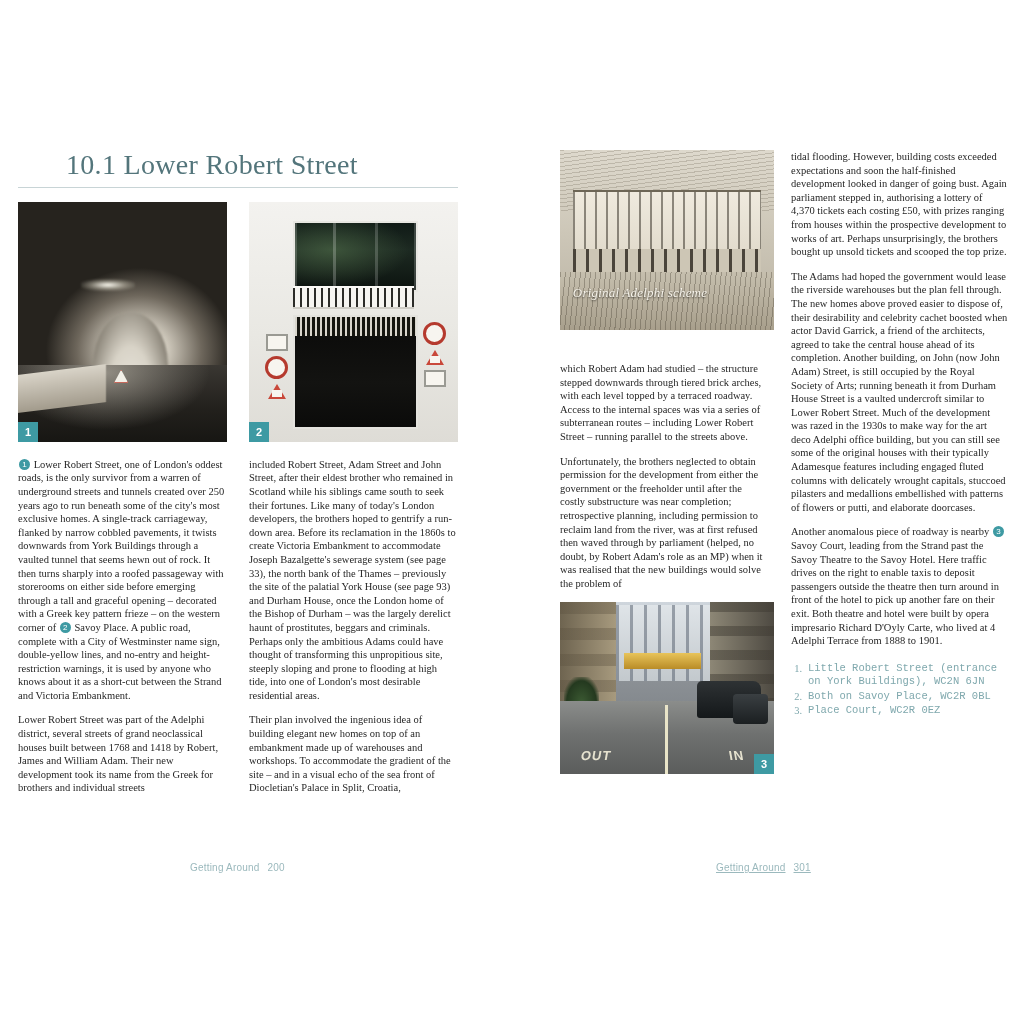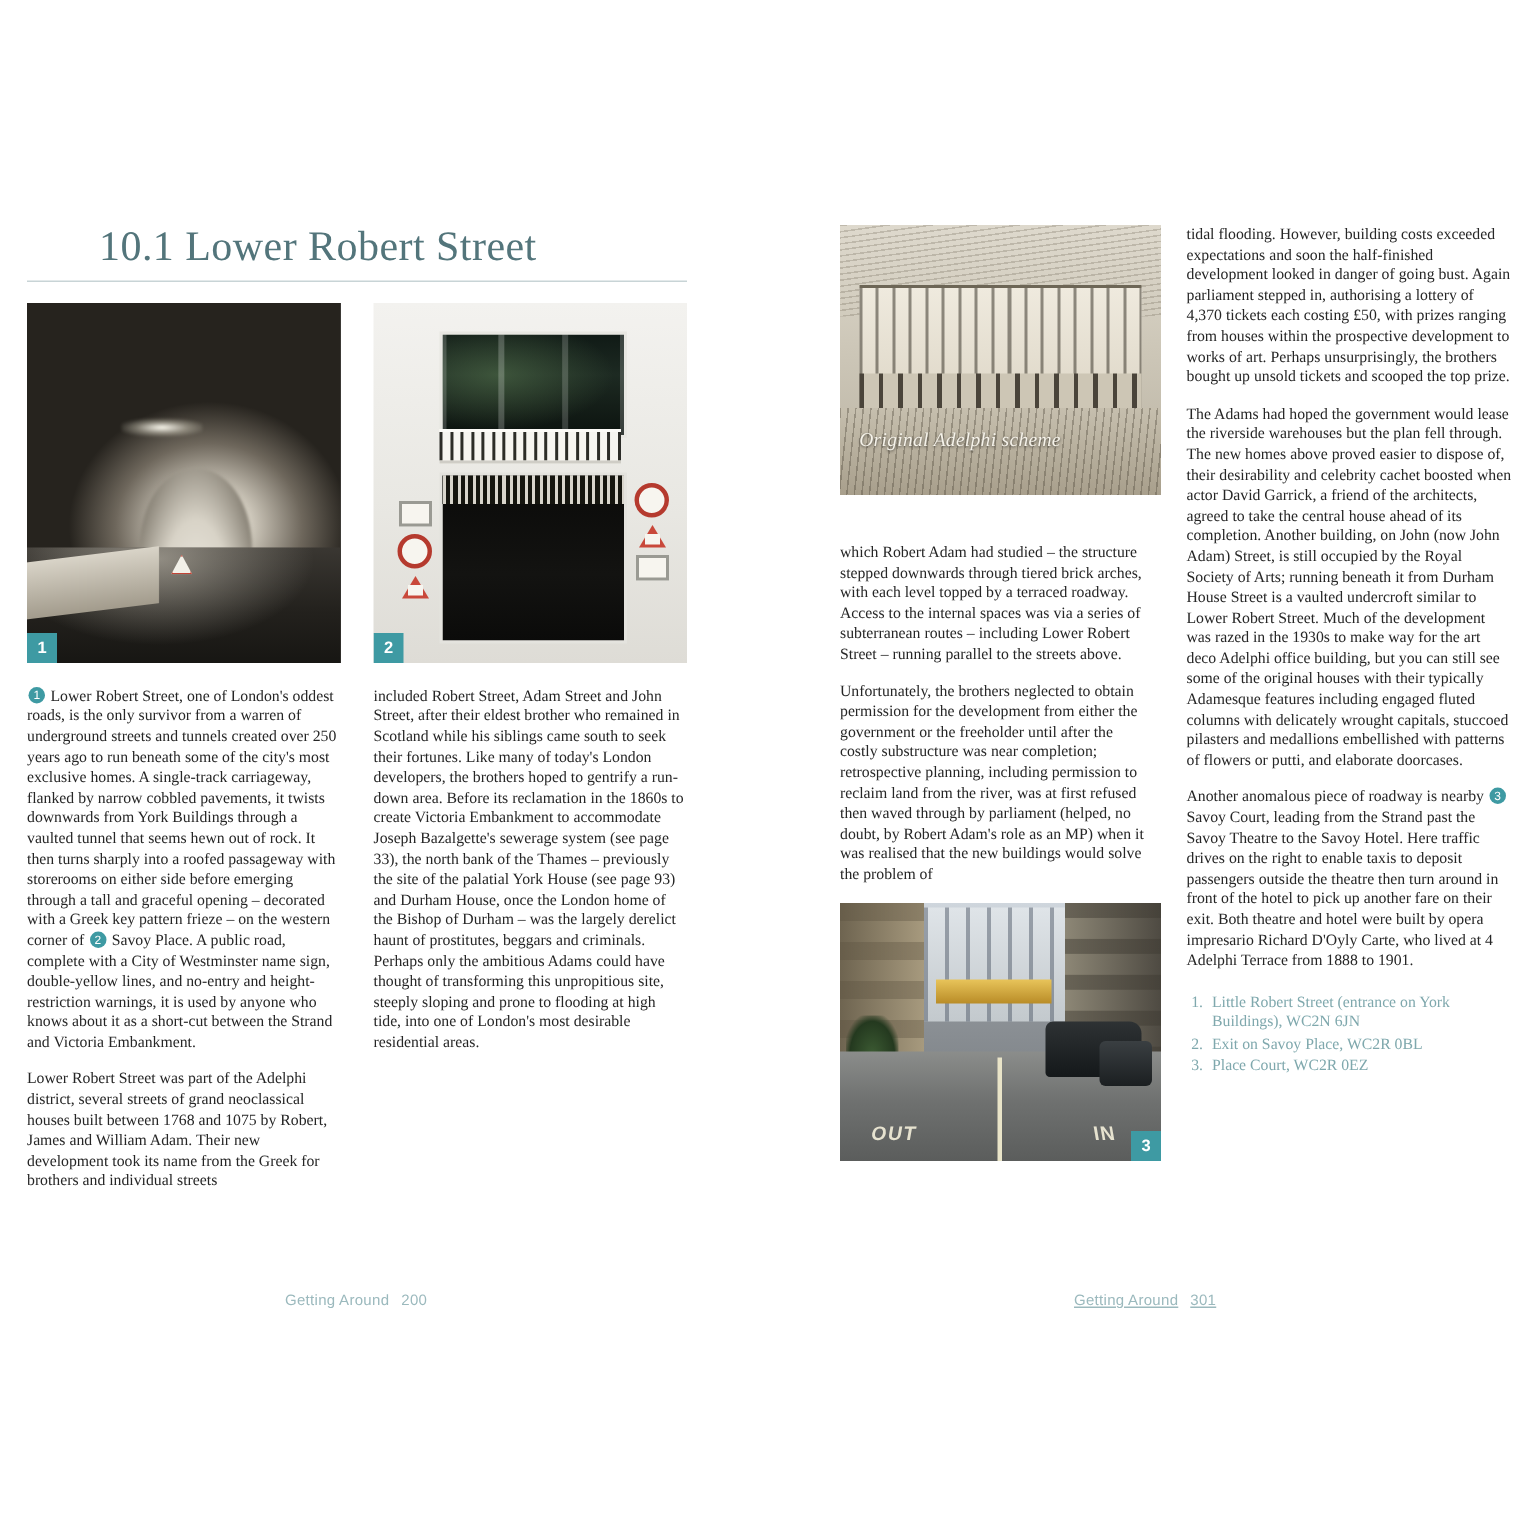--- a/index.html
+++ b/index.html
@@ -322,21 +322,21 @@
     font-size: 10.5px;
     line-height: 13.4px;
     color: #7fa8ad;
   }
   .addr-list li {
     display: flex;
     gap: 6px;
     margin-bottom: 1px;
   }
   .addr-num { width: 11px; flex: none; text-align: right; }
-  .addr-text { flex: 1; }
+  .addr-text { flex: 1; font-family: Liberation Mono, monospace; }
 
   
   .footer {
     position: absolute;
     top: 862px;
     font-family: "Liberation Sans", sans-serif;
     font-size: 10px;
     color: #9bb9bd;
     letter-spacing: .2px;
   }
@@ -388,25 +388,26 @@
         </div>
         <div class="badge badge-bl">2</div>
       </div>
 
     </div>
 
     <div class="cols">
 
       <div class="col">
         <p class="body"><span class="inline-badge">1</span> <span class="b">Lower Robert Street</span><span>, one of London's oddest roads, is the only survivor from a warren of underground streets and tunnels created over 250 years ago to run beneath some of the city's most exclusive homes.  A single-track carriageway, flanked by narrow cobbled pavements, it twists downwards from York Buildings through a vaulted tunnel that seems hewn out of rock.  It then turns sharply into a roofed passageway with storerooms on either side before emerging through a tall and graceful opening – decorated with a Greek key pattern frieze – on the western corner of </span><span class="inline-badge">2</span> <span class="b">Savoy Place</span><span>.  A public road, complete with a City of Westminster name sign, double-yellow lines, and no-entry and height-restriction warnings, it is used by anyone who knows about it as a short-cut between the Strand and Victoria Embankment.</span></p>
-        <p class="body">Lower Robert Street was part of the Adelphi district, several streets of grand neoclassical houses built between 1768 and 1075 by Robert, James and William Adam. Their new development took its name from the Greek for brothers and individual streets</p>
+        <p class="body">Lower Robert Street was part of the Adelphi district, several streets of grand neoclassical houses built between 1768 and 1418 by Robert, James and William Adam. Their new development took its name from the Greek for brothers and individual streets</p>
       </div>
 
       <div class="col">
         <p class="body">included Robert Street, Adam Street and John Street, after their eldest brother who remained in Scotland while his siblings came south to seek their fortunes.  Like many of today's London developers, the brothers hoped to gentrify a run-down area. Before its reclamation in the 1860s to create Victoria Embankment to accommodate Joseph Bazalgette's sewerage system (see page 33), the north bank of the Thames – previously the site of the palatial York House (see page 93) and Durham House, once the London home of the Bishop of Durham – was the largely derelict haunt of prostitutes, beggars and criminals.  Perhaps only the ambitious Adams could have thought of transforming this unpropitious site, steeply sloping and prone to flooding at high tide, into one of London's most desirable residential areas.</p>
+        <p class="body">Their plan involved the ingenious idea of building elegant new homes on top of an embankment made up of warehouses and workshops.  To accommodate the gradient of the site – and in a visual echo of the sea front of Diocletian's Palace in Split, Croatia,</p>
       </div>
 
     </div>
   </div>
 
   <div class="page page-right">
     <div class="cols">
 
       <div class="col">
 
@@ -443,21 +444,21 @@
         <p class="body">The Adams had hoped the government would lease the riverside warehouses but the plan fell through.  The new homes above proved easier to dispose of, their desirability and celebrity cachet boosted when actor David Garrick, a friend of the architects, agreed to take the central house ahead of its completion.  Another building, on John (now John Adam) Street, is still occupied by the Royal Society of Arts; running beneath it from Durham House Street is a vaulted undercroft similar to Lower Robert Street. Much of the development was razed in the 1930s to make way for the art deco Adelphi office building, but you can still see some of the original houses with their typically Adamesque features including engaged fluted columns with delicately wrought capitals, stuccoed pilasters and medallions embellished with patterns of flowers or putti, and elaborate doorcases.</p>
         <p class="body"><span>Another anomalous piece of roadway is nearby </span><span class="inline-badge">3</span> <span class="b">Savoy Court</span><span>, leading from the Strand past the Savoy Theatre to the Savoy Hotel.  Here traffic drives on the right to enable taxis to deposit passengers outside the theatre then turn around in front of the hotel to pick up another fare on their exit.  Both theatre and hotel were built by opera impresario Richard D'Oyly Carte, who lived at 4 Adelphi Terrace from 1888 to 1901.</span></p>
 
         <ol class="addr-list">
           <li>
             <span class="addr-num">1.</span>
             <span class="addr-text">Little Robert Street (entrance on York Buildings), WC2N 6JN</span>
           </li>
           <li>
             <span class="addr-num">2.</span>
-            <span class="addr-text">Exit on Savoy Place, WC2R 0BL</span>
+            <span class="addr-text">Both on Savoy Place, WC2R 0BL</span>
           </li>
           <li>
             <span class="addr-num">3.</span>
             <span class="addr-text">Place Court, WC2R 0EZ</span>
           </li>
         </ol>
       </div>
 
     </div>
   </div>

